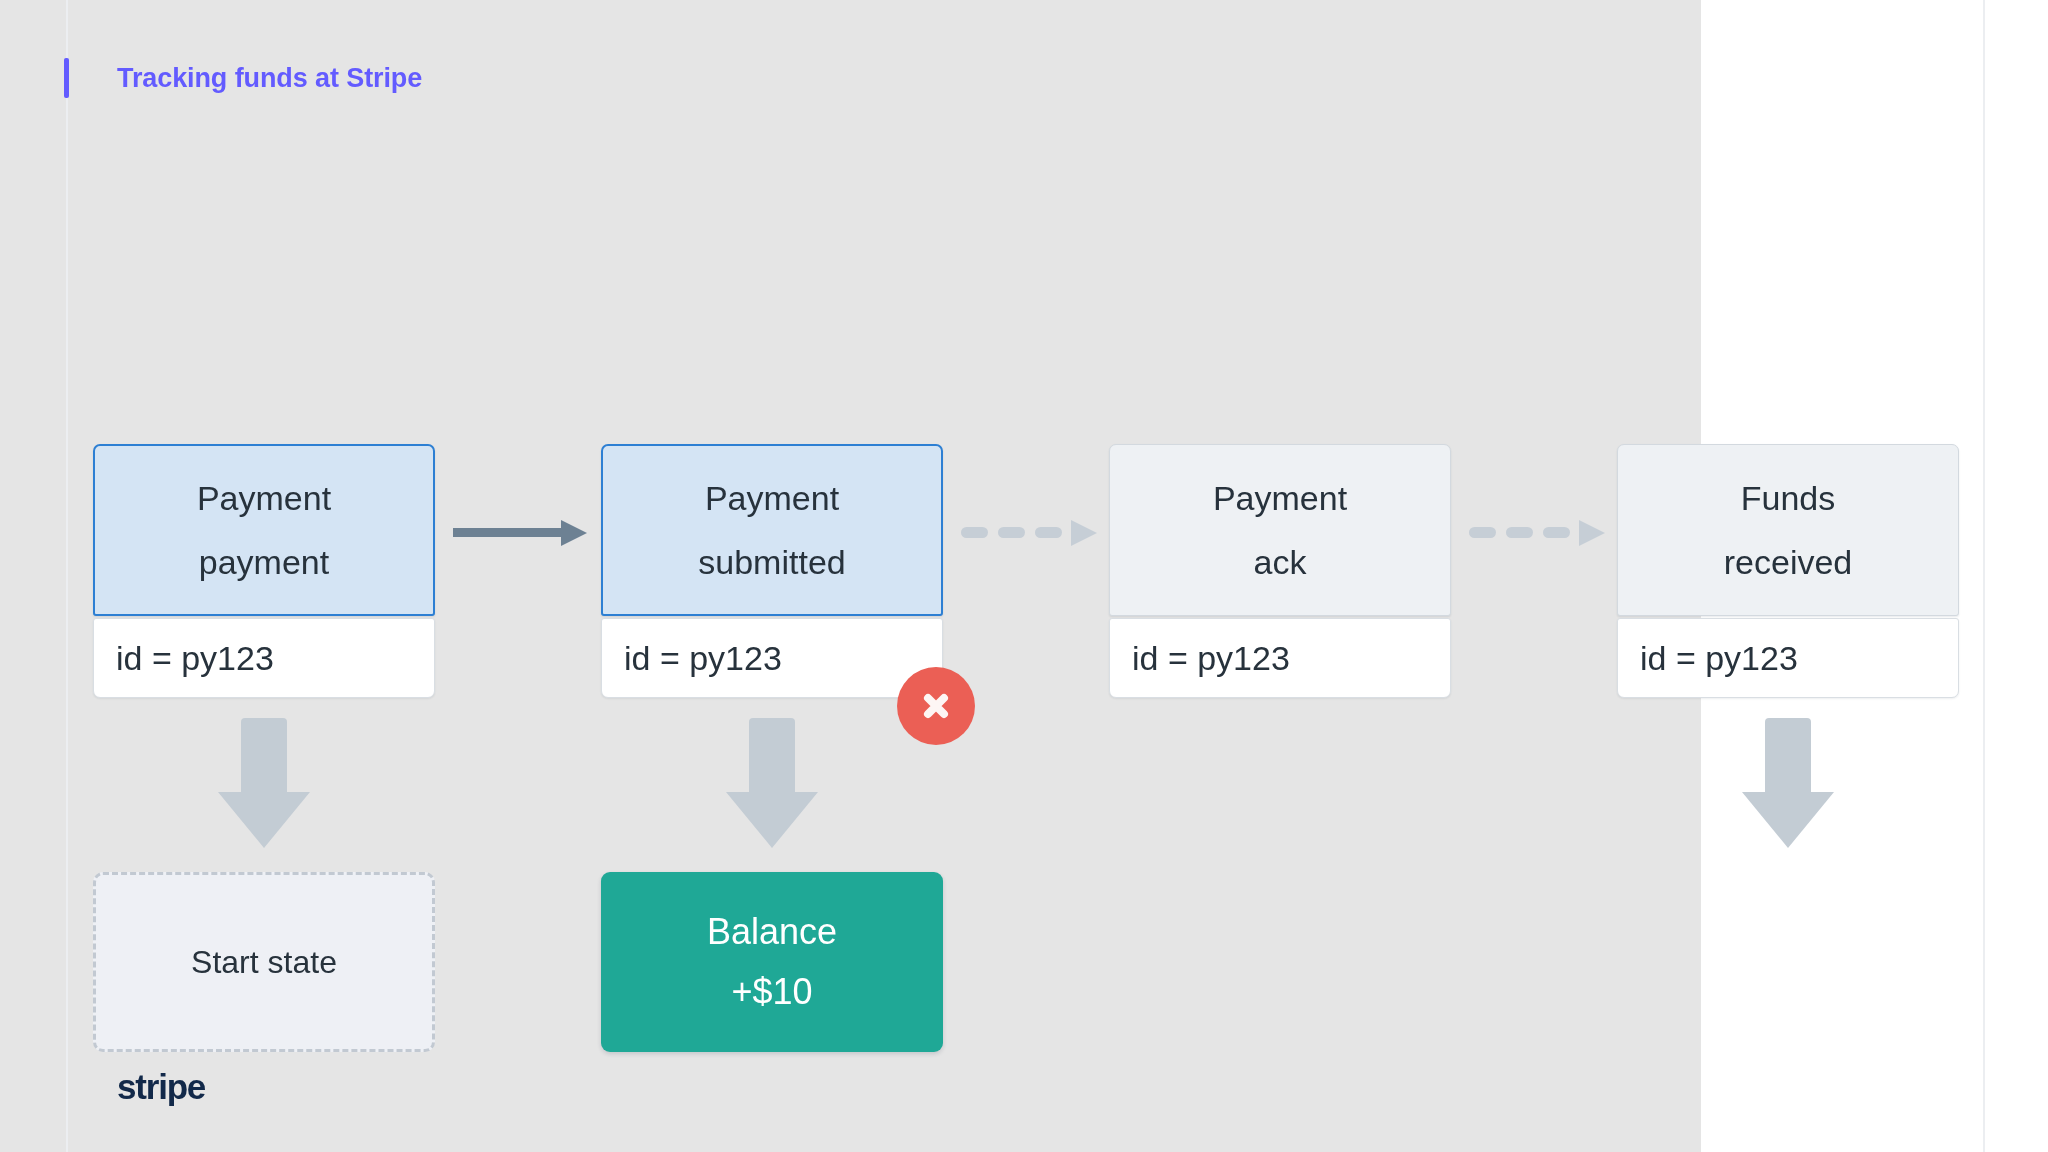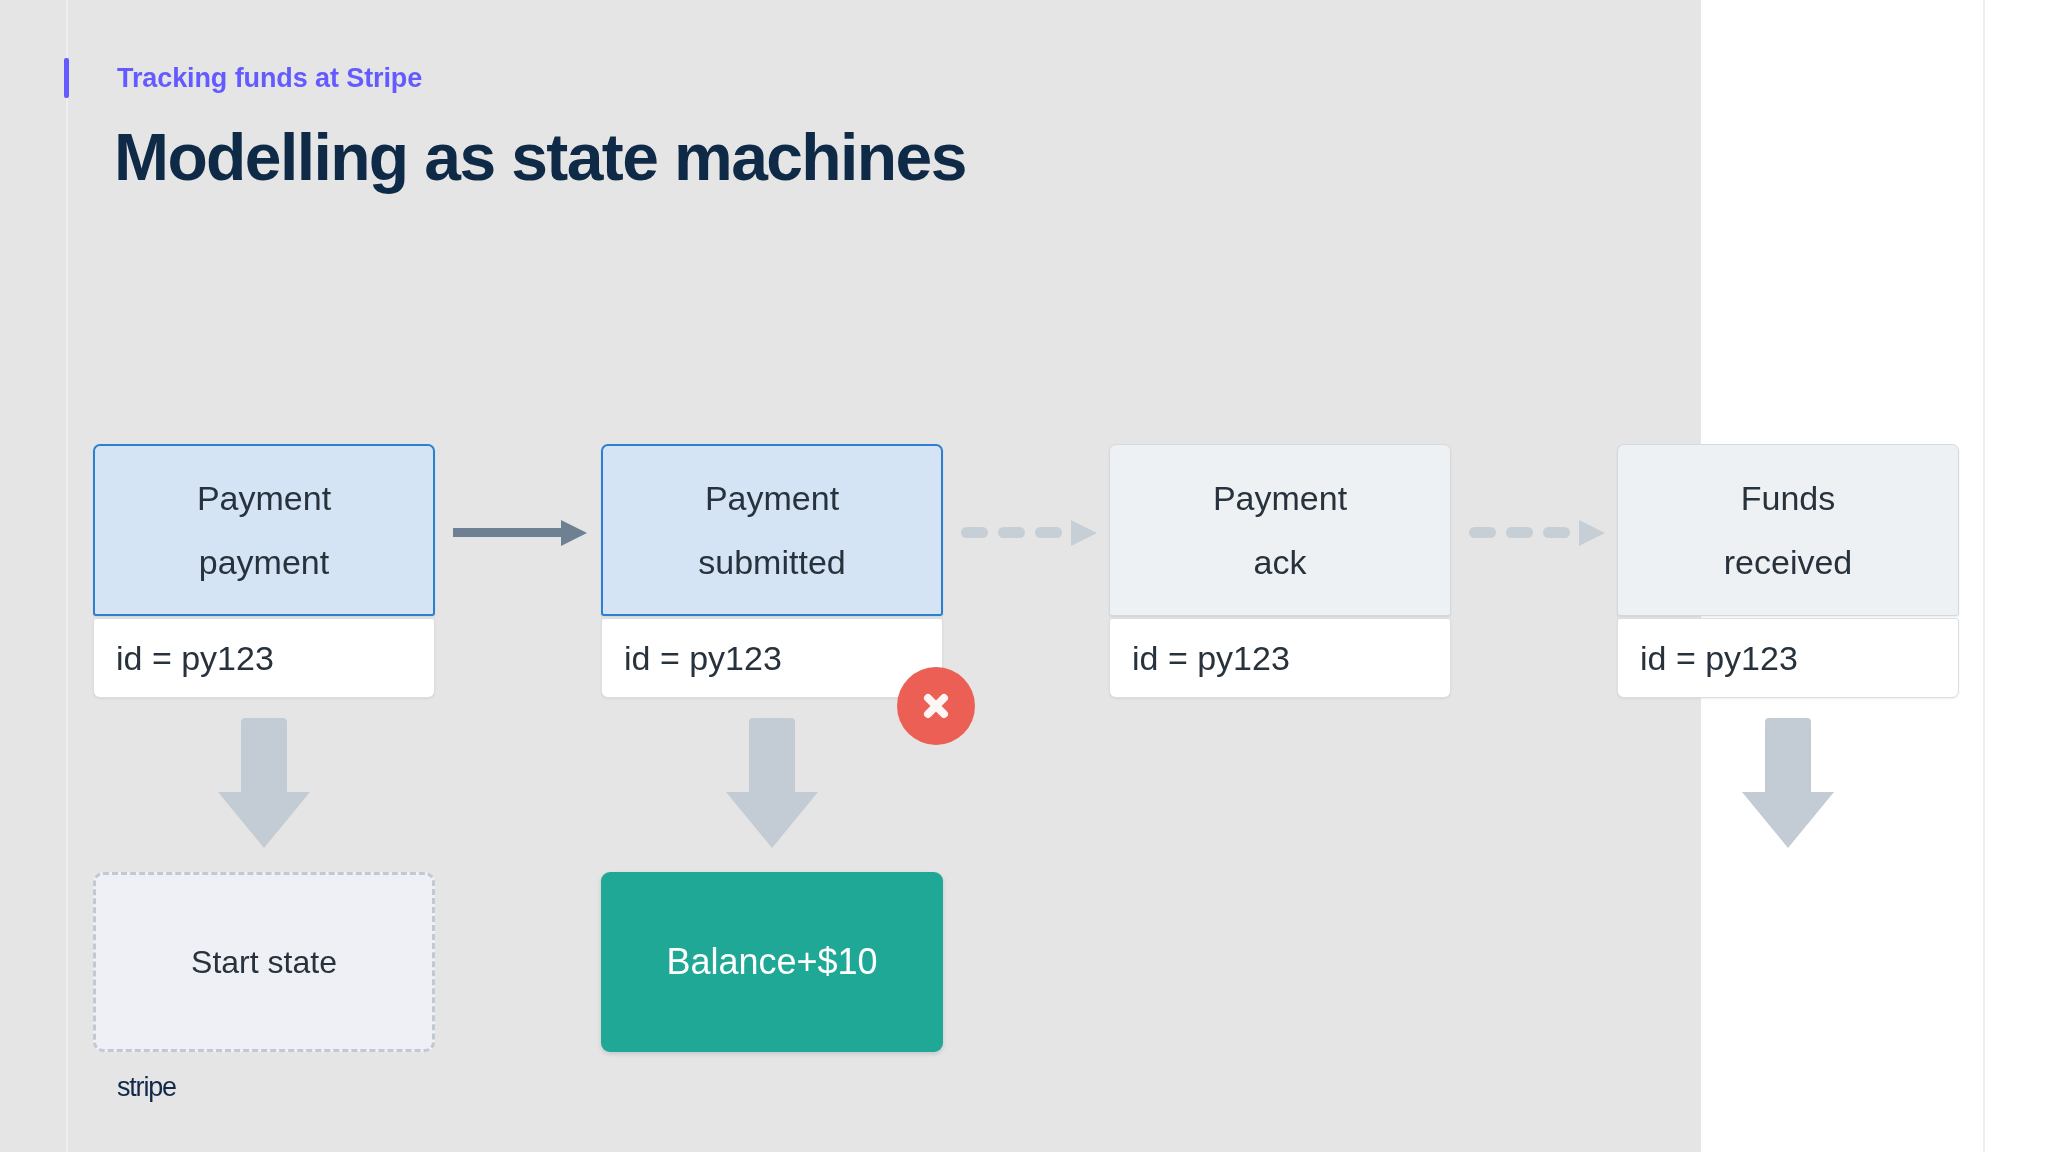--- a/index.html
+++ b/index.html
@@ -179,21 +179,21 @@
   }
 
   
   .balance-box {
     position: absolute;
     width: 342px;
     height: 180px;
     background: #1fa896;
     border-radius: 9px;
     display: flex;
-    flex-direction: row;
+    flex-direction: column;
     align-items: center;
     justify-content: center;
     color: #ffffff;
     font-size: 36px;
     line-height: 60px;
     box-shadow: 0 2px 4px rgba(30,45,70,0.16);
   }
   .balance-box span { display: block; }
 
   
@@ -204,39 +204,38 @@
     background: #eb5f55;
     display: flex;
     align-items: center;
     justify-content: center;
   }
 
   
   .wordmark {
     position: absolute;
     left: 117px; top: 1068px;
-    font-size: 27px;
-    font-weight: 400;
+    font-size: 35px;
+    font-weight: 700;
     letter-spacing: -1.2px;
     color: #12294a;
     line-height: 38px;
   }
 </style>
 </head>
 <body>
 
 <div class="slide">
 
   <div class="rule-left"></div>
   <div class="rule-right"></div>
   <div class="accent-bar"></div>
 
   <div class="eyebrow">Tracking funds at Stripe</div>
 
-  <h1 class="slide-title">Modelling as state machines</h1>
 
 
   <div class="node active" style="left:93px; top:444px;">
     <div class="node-head">
       <span>Payment</span>
       <span>payment</span>
     </div>
     <div class="node-body">id = py123</div>
   </div>
 

